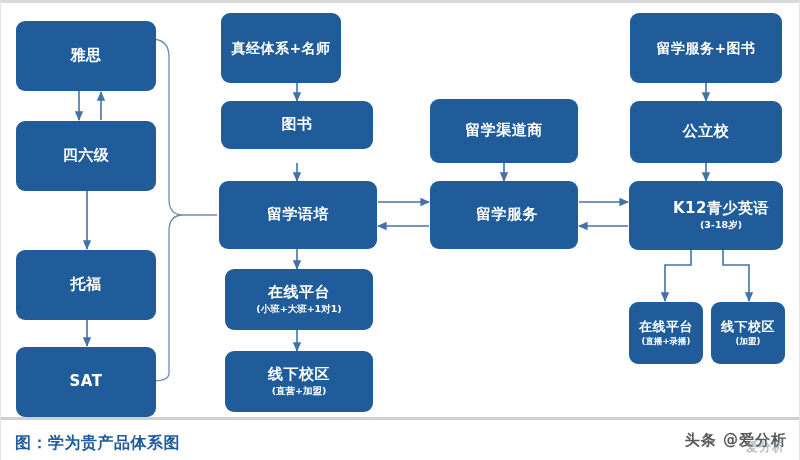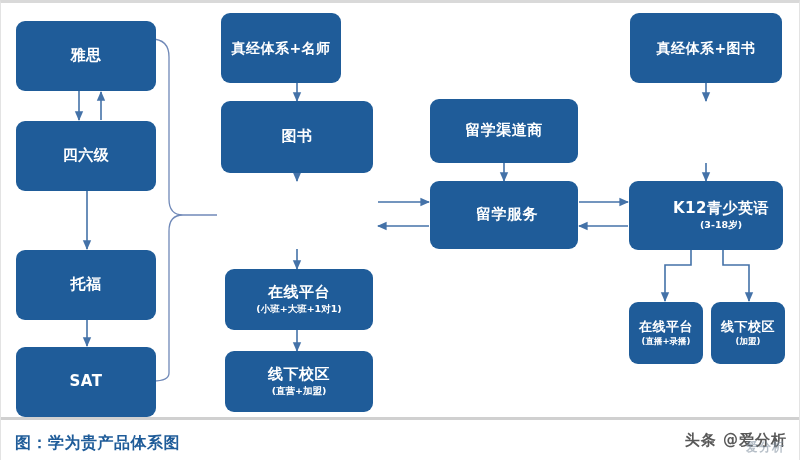--- a/index.html
+++ b/index.html
@@ -164,47 +164,53 @@
     </div>
 
     <div class="node" style="left:15px; top:344px; width:140px; height:70px;">
       <span class="title">SAT</span>
     </div>
 
     <div class="node wide" style="left:220px; top:10px; width:120px; height:70px;">
       <span class="title">真经体系+名师</span>
     </div>
 
-    <div class="node" style="left:220px; top:98px; width:152px; height:72px;">
+    <div class="node" style="left:220px; top:98px; width:152px; height:48px;">
       <span class="title">图书</span>
     </div>
 
+    <div class="node" style="left:218px; top:178px; width:158px; height:68px;">
+      <span class="title">留学语培</span>
+    </div>
 
     <div class="node" style="left:224px; top:266px; width:148px; height:61px;">
       <span class="title">在线平台</span>
       <span class="sub">(小班+大班+1对1)</span>
     </div>
 
     <div class="node" style="left:224px; top:348px; width:148px; height:61px;">
       <span class="title">线下校区</span>
       <span class="sub">(直营+加盟)</span>
     </div>
 
     <div class="node" style="left:429px; top:96px; width:148px; height:64px;">
       <span class="title">留学渠道商</span>
     </div>
 
     <div class="node" style="left:429px; top:178px; width:148px; height:68px;padding-left:6px;">
       <span class="title">留学服务</span>
     </div>
 
     <div class="node wide" style="left:629px; top:10px; width:152px; height:70px;">
-      <span class="title">真经体系+图书</span>
-    </div>
-
+      <span class="title">留学服务+图书</span>
+    </div>
+
+    <div class="node" style="left:629px; top:98px; width:152px; height:62px;">
+      <span class="title">公立校</span>
+    </div>
 
     <div class="node" style="left:628px; top:178px; width:154px; height:69px;padding-left:30px;">
       <span class="title">K12青少英语</span>
       <span class="sub">(3-18岁)</span>
     </div>
 
     <div class="node small" style="left:628px; top:299px; width:74px; height:62px;">
       <span class="title">在线平台</span>
       <span class="sub">(直播+录播)</span>
     </div>

